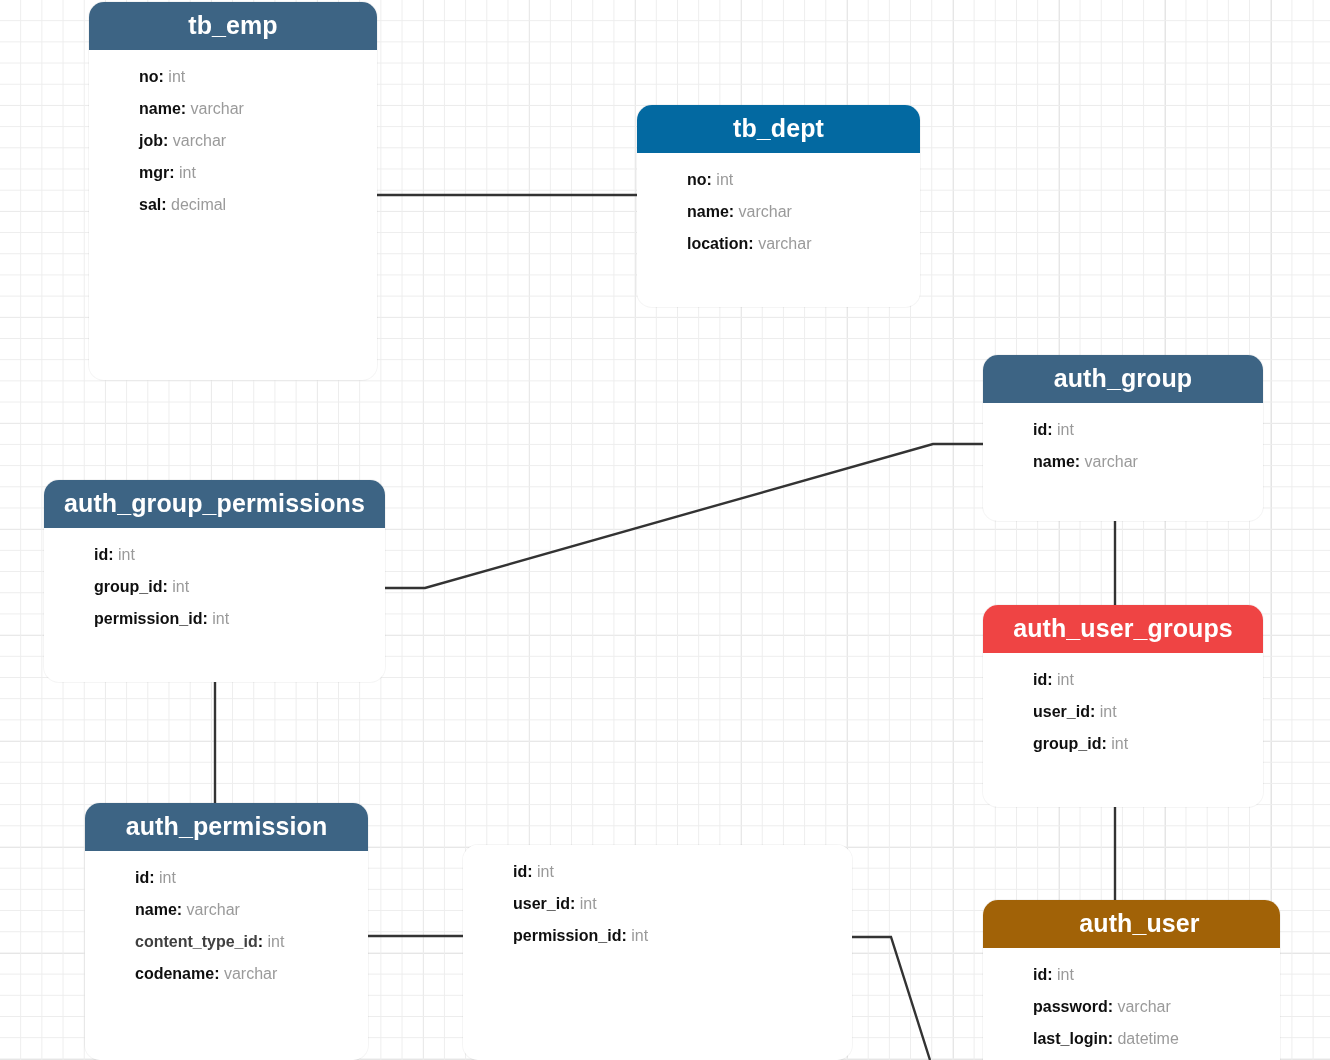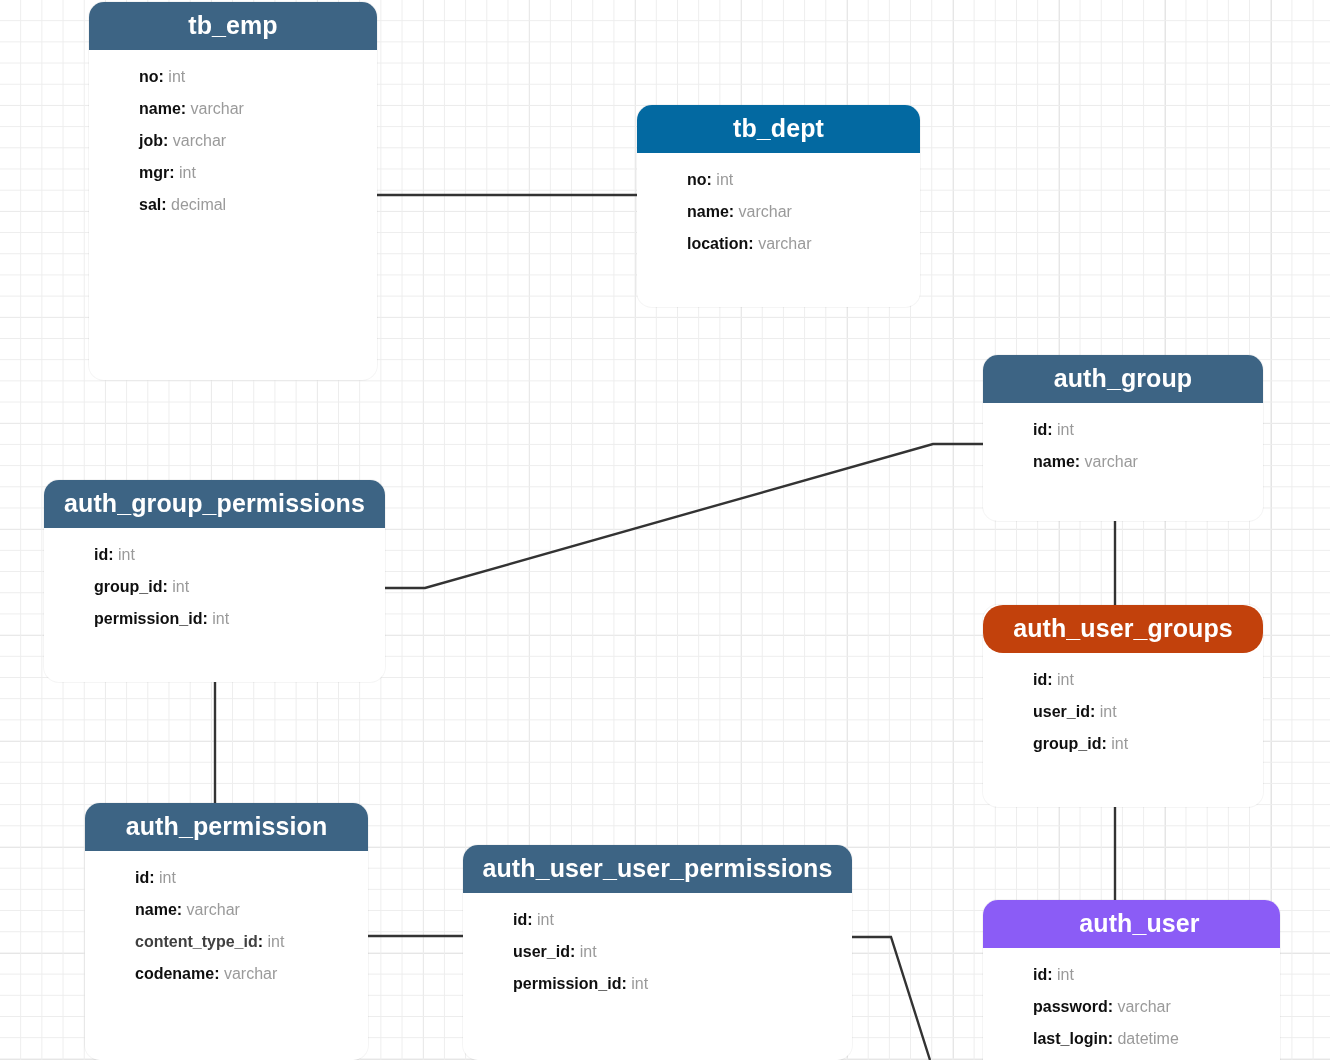--- a/index.html
+++ b/index.html
@@ -119,46 +119,45 @@
       </div>
       <div class="entity" style="left: 44px; top: 480px; width: 341px; height: 202px;">
         <div class="entity-header" style="background: rgb(61, 100, 132); color: rgb(255, 255, 255);">auth_group_permissions</div>
         <div class="entity-body" style="background: rgb(255, 255, 255);">
           <div class="field-row" style="padding-left: 50px;"><span class="field-name" style="color: rgb(15, 15, 15);">id</span><span class="field-colon" style="color: rgb(15, 15, 15);">: </span><span class="field-type" style="color: rgb(154, 154, 154);">int</span></div>
           <div class="field-row" style="padding-left: 50px;"><span class="field-name" style="color: rgb(15, 15, 15);">group_id</span><span class="field-colon" style="color: rgb(15, 15, 15);">: </span><span class="field-type" style="color: rgb(154, 154, 154);">int</span></div>
           <div class="field-row" style="padding-left: 50px;"><span class="field-name" style="color: rgb(15, 15, 15);">permission_id</span><span class="field-colon" style="color: rgb(15, 15, 15);">: </span><span class="field-type" style="color: rgb(154, 154, 154);">int</span></div>
         </div>
       </div>
       <div class="entity" style="left: 983px; top: 605px; width: 280px; height: 202px;">
-        <div class="entity-header" style="background: #c2410c; color: rgb(255, 255, 255); border-radius: 20px;">auth_user_groups</div>
+        <div class="entity-header" style="background: #ef4444; color: rgb(255, 255, 255);">auth_user_groups</div>
         <div class="entity-body" style="background: rgb(255, 255, 255);">
           <div class="field-row" style="padding-left: 50px;"><span class="field-name" style="color: rgb(15, 15, 15);">id</span><span class="field-colon" style="color: rgb(15, 15, 15);">: </span><span class="field-type" style="color: rgb(154, 154, 154);">int</span></div>
           <div class="field-row" style="padding-left: 50px;"><span class="field-name" style="color: rgb(15, 15, 15);">user_id</span><span class="field-colon" style="color: rgb(15, 15, 15);">: </span><span class="field-type" style="color: rgb(154, 154, 154);">int</span></div>
           <div class="field-row" style="padding-left: 50px;"><span class="field-name" style="color: rgb(15, 15, 15);">group_id</span><span class="field-colon" style="color: rgb(15, 15, 15);">: </span><span class="field-type" style="color: rgb(154, 154, 154);">int</span></div>
         </div>
       </div>
       <div class="entity" style="left: 85px; top: 803px; width: 283px; height: 257px;">
         <div class="entity-header" style="background: rgb(61, 100, 132); color: rgb(255, 255, 255);">auth_permission</div>
         <div class="entity-body" style="background: rgb(255, 255, 255);">
           <div class="field-row" style="padding-left: 50px;"><span class="field-name" style="color: rgb(15, 15, 15);">id</span><span class="field-colon" style="color: rgb(15, 15, 15);">: </span><span class="field-type" style="color: rgb(154, 154, 154);">int</span></div>
           <div class="field-row" style="padding-left: 50px;"><span class="field-name" style="color: rgb(15, 15, 15);">name</span><span class="field-colon" style="color: rgb(15, 15, 15);">: </span><span class="field-type" style="color: rgb(154, 154, 154);">varchar</span></div>
           <div class="field-row" style="padding-left: 50px;"><span class="field-name" style="color: #404040;">content_type_id</span><span class="field-colon" style="color: rgb(15, 15, 15);">: </span><span class="field-type" style="color: rgb(154, 154, 154);">int</span></div>
           <div class="field-row" style="padding-left: 50px;"><span class="field-name" style="color: rgb(15, 15, 15);">codename</span><span class="field-colon" style="color: rgb(15, 15, 15);">: </span><span class="field-type" style="color: rgb(154, 154, 154);">varchar</span></div>
         </div>
       </div>
       <div class="entity" style="left: 463px; top: 845px; width: 389px; height: 215px;">
-        <div class="entity-header" style="background: rgb(61, 100, 132); color: rgb(255, 255, 255);">auth_user_user_permissions</div>
         <div class="entity-body" style="background: rgb(255, 255, 255);">
           <div class="field-row" style="padding-left: 50px;"><span class="field-name" style="color: rgb(15, 15, 15);">id</span><span class="field-colon" style="color: rgb(15, 15, 15);">: </span><span class="field-type" style="color: rgb(154, 154, 154);">int</span></div>
           <div class="field-row" style="padding-left: 50px;"><span class="field-name" style="color: rgb(15, 15, 15);">user_id</span><span class="field-colon" style="color: rgb(15, 15, 15);">: </span><span class="field-type" style="color: rgb(154, 154, 154);">int</span></div>
           <div class="field-row" style="padding-left: 50px;"><span class="field-name" style="color: rgb(15, 15, 15);">permission_id</span><span class="field-colon" style="color: rgb(15, 15, 15);">: </span><span class="field-type" style="color: rgb(154, 154, 154);">int</span></div>
         </div>
       </div>
       <div class="entity" style="left: 983px; top: 900px; width: 297px; height: 200px;">
-        <div class="entity-header" style="background: #8b5cf6; color: rgb(255, 255, 255); padding-left: 24px;">auth_user</div>
+        <div class="entity-header" style="background: #a16207; color: rgb(255, 255, 255); padding-left: 24px;">auth_user</div>
         <div class="entity-body" style="background: rgb(255, 255, 255);">
           <div class="field-row" style="padding-left: 50px;"><span class="field-name" style="color: rgb(15, 15, 15);">id</span><span class="field-colon" style="color: rgb(15, 15, 15);">: </span><span class="field-type" style="color: rgb(154, 154, 154);">int</span></div>
           <div class="field-row" style="padding-left: 50px;"><span class="field-name" style="color: rgb(15, 15, 15);">password</span><span class="field-colon" style="color: rgb(15, 15, 15);">: </span><span class="field-type" style="color: rgb(154, 154, 154);">varchar</span></div>
           <div class="field-row" style="padding-left: 50px;"><span class="field-name" style="color: rgb(15, 15, 15);">last_login</span><span class="field-colon" style="color: rgb(15, 15, 15);">: </span><span class="field-type" style="color: rgb(154, 154, 154);">datetime</span></div>
         </div>
       </div>
     </div>
 </div>
 
 </body></html>

